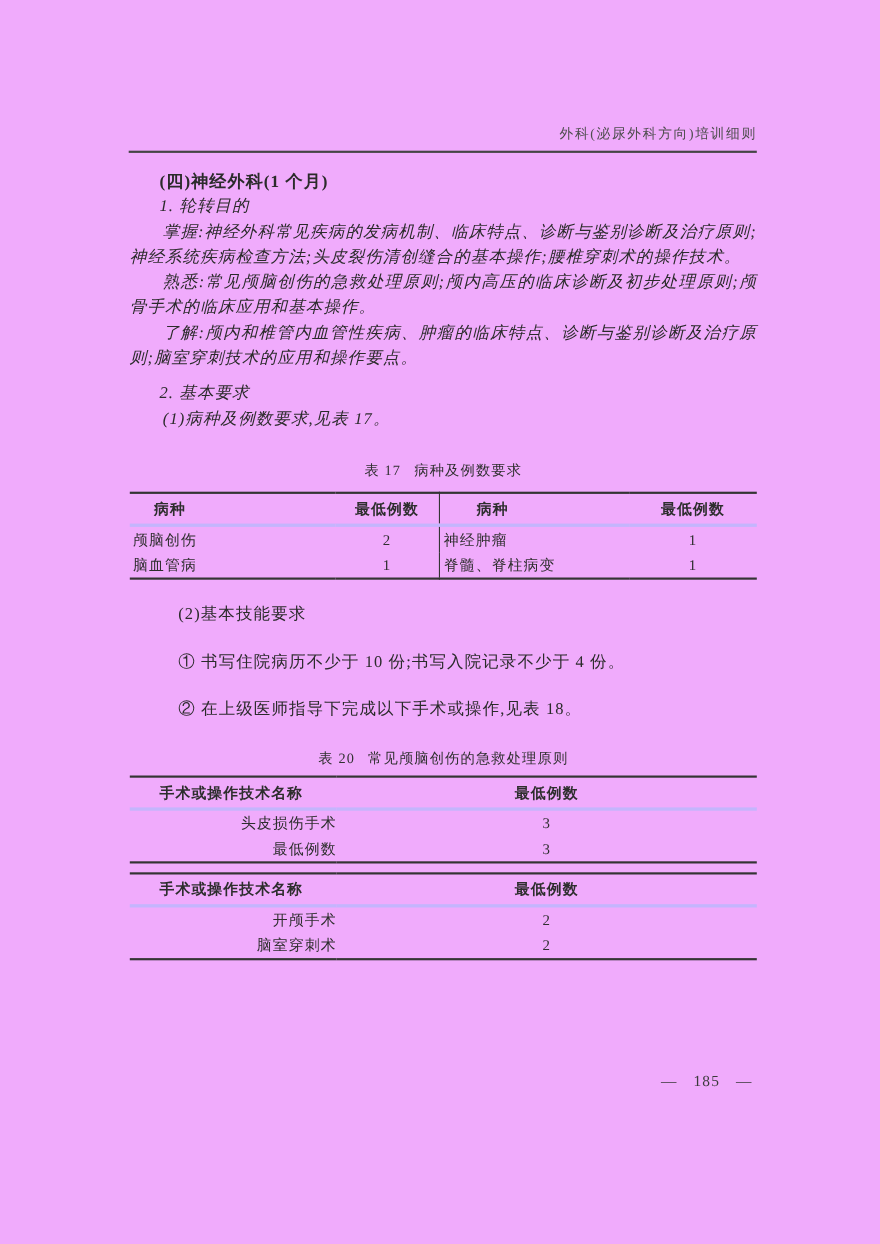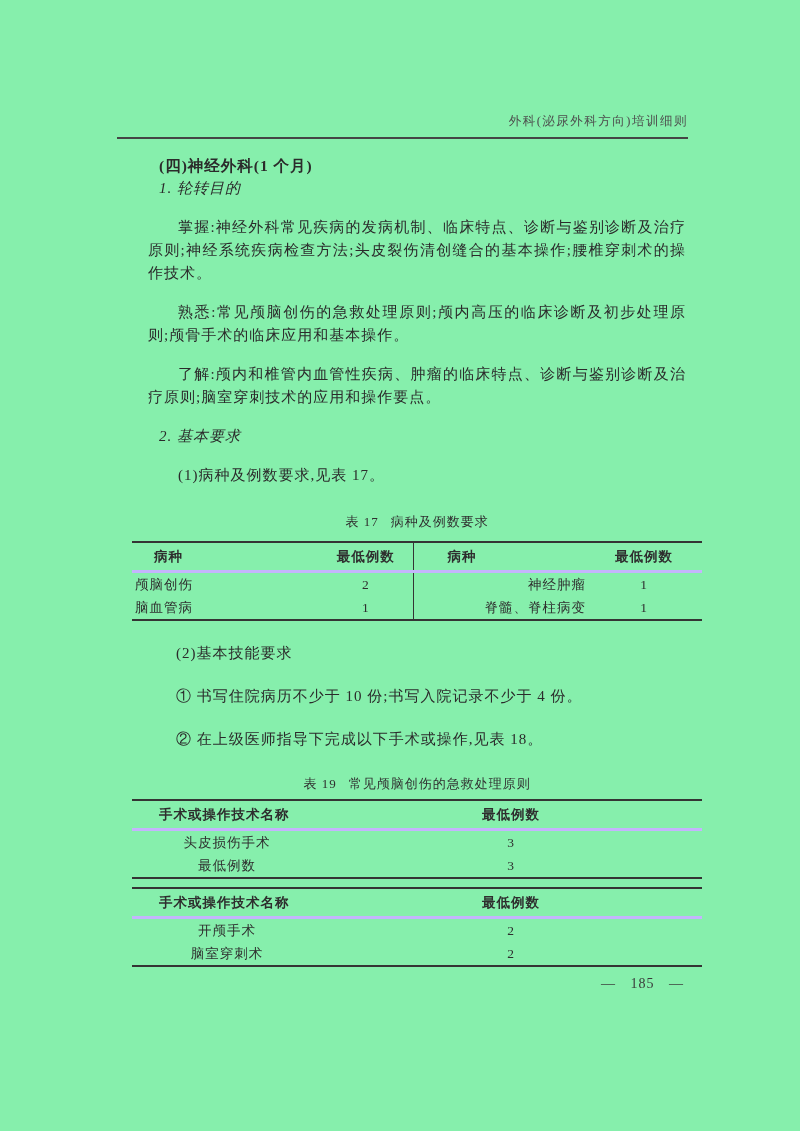--- a/index.html
+++ b/index.html
@@ -1,41 +1,41 @@
 <!DOCTYPE html>
 <html><head>
 <meta charset="utf-8">
 <style>
   html,body{margin:0;padding:0;background:#e8e8e8;}
   .page{
-    position:relative;width:800px;height:1131px;background:#86efac;
+    position:relative;width:800px;height:1131px;background:#f0abfc;
     margin:0 auto;overflow:hidden;
     font-family:"Liberation Serif","DejaVu Serif",serif;
     color:#2b2b2b;
   }
   .runhead{
     position:absolute;top:113px;left:118px;width:570px;
     text-align:right;font-size:12.5px;color:#4d4d4d;letter-spacing:1.5px;
   }
   .headrule{
     position:absolute;top:137px;left:117px;width:571px;height:2px;
     background:#454545;
   }
   .content{
-    position:absolute;top:154px;left:132px;width:570px;
+    position:absolute;top:154px;left:118px;width:570px;
     font-size:15px;line-height:23px;letter-spacing:1px;
     text-align:justify;color:#2b2b2b;
   }
   .heading{
     font-weight:bold;font-size:15.5px;padding-left:27px;margin:0;
   }
   .subtitle{
     font-style:italic;padding-left:27px;margin:0;
   }
-  .para{margin:16px;text-indent:30px;}
+  .para{margin:0;text-indent:30px;font-style:italic;}
   .gap-top-9{margin-top:9px;}
   .skills{line-height:26px;margin-top:19px;}
   .skills p{margin:17px;padding-left:27px;}
   .tbl-caption{
     margin:0;text-align:center;font-weight:normal;font-size:13px;
     line-height:14px;letter-spacing:1px;color:#303030;
   }
   .cap17{margin-top:28px;}
   .cap18{margin-top:25px;}
   .cap19{margin-top:33px;}
@@ -45,25 +45,25 @@
   }
   .t17{margin-top:12px;}
   .t18,.t19{margin-top:8px;}
   .t19{margin-top:8px;}
   table{border-top:2px solid #343434;border-bottom:2px solid #343434;}
   th{font-weight:bold;height:27px;padding:0;border-bottom:3px solid #c4b5fd;}
   td{height:23px;padding:0;}
   .name-h{text-align:left;padding-left:22px;}
   .name-h2{text-align:left;padding-left:34px;}
   .name-c{text-align:left;padding-left:3px;}
-  .name-c2{text-align:right;padding-left:24px;}
+  .name-c2{text-align:left;padding-left:4px;}
   .min{text-align:center;}
   .divL{border-left:1px solid #343434;}
   .op-name-h{text-align:left;padding-left:27px;}
-  .op-name-c{text-align:center;padding-left:2px;}
+  .op-name-c{text-align:right;padding-left:2px;}
   .item3{margin:0;margin-top:27px;padding-left:27px;line-height:23px;}
   .pagenum{
     position:absolute;top:976px;left:118px;width:566px;text-align:right;
     font-size:14px;color:#3a3a3a;letter-spacing:1px;word-spacing:10px;
   }
 </style>
 </head>
 <body>
 
 <div class="page">
@@ -116,21 +116,21 @@
       </tbody>
     </table>
 
     <div class="skills">
       <p>(2)基本技能要求</p>
       <p>① 书写住院病历不少于 10 份;书写入院记录不少于 4 份。</p>
       <p>② 在上级医师指导下完成以下手术或操作,见表 18。</p>
     </div>
 
     <p class="tbl-caption cap18">
-      <span>表 19</span><span style="margin-left:12px">常见颅脑创伤的急救处理原则</span>
+      <span>表 20</span><span style="margin-left:12px">常见颅脑创伤的急救处理原则</span>
     </p>
 
     <table class="t18">
       <colgroup>
           <col style="width:188px">
           <col style="width:382px">
         </colgroup>
       <thead>
         <tr>
           <th class="op-name-h">手术或操作技术名称</th>

